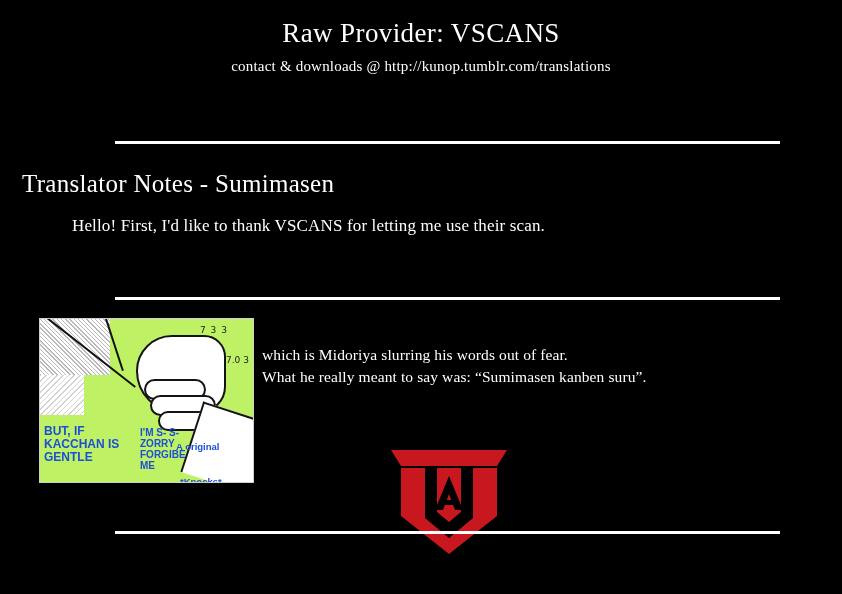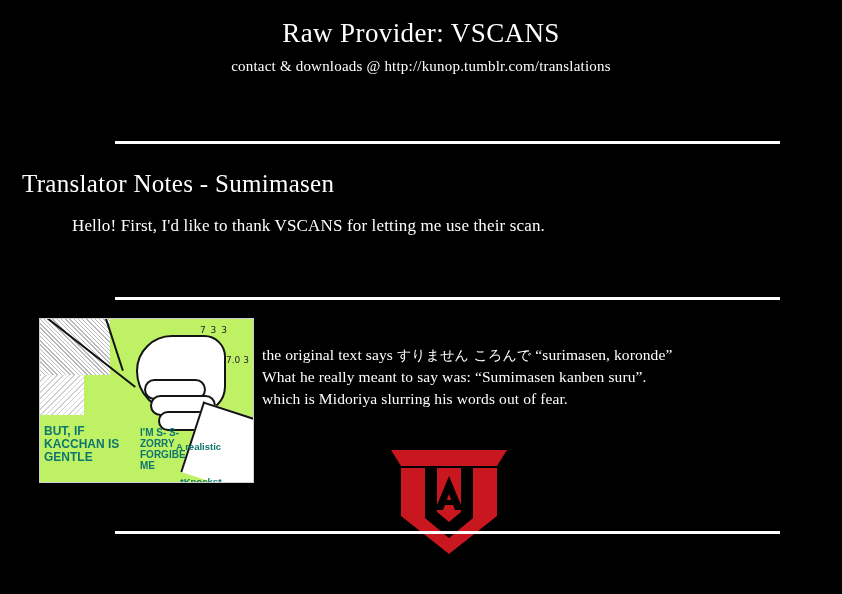--- a/index.html
+++ b/index.html
@@ -172,21 +172,21 @@
     font-family: "DejaVu Sans", sans-serif;
     font-size: 9px;
     color: #222;
     line-height: 11px;
     margin-top: 6px;
   }
   
   .pnl-txt {
     position: absolute;
     font-family: "Liberation Sans", sans-serif;
-    color: #0f766e;
+    color: #1d4ed8;
     font-weight: bold;
     line-height: 13px;
   }
   .pnl-txt-a { left: 4px;  top: 106px; font-size: 12px; width: 78px; }
   .pnl-txt-b { left: 100px; top: 108px; font-size: 10px; width: 52px; line-height: 11px; }
   .pnl-txt-c { left: 136px; top: 122px; font-size: 9.5px; width: 74px; line-height: 11px; }
   .pnl-txt-d { left: 140px; top: 156px; font-size: 9.5px; width: 70px; }
 
   
   .pagenote {
@@ -241,30 +241,27 @@
       <div class="finger f2"></div>
       <div class="finger f3"></div>
       <div class="arm"></div>
       <div class="numtone">7 3
 3</div>
       <div class="numtone2">7.0
 3</div>
     </div>
     <div class="pnl-txt pnl-txt-a">BUT, IF KACCHAN IS GENTLE</div>
     <div class="pnl-txt pnl-txt-b">I'M S- S-ZORRY FORGIBE ME</div>
-    <div class="pnl-txt pnl-txt-c">A realistic</div>
+    <div class="pnl-txt pnl-txt-c">A original</div>
     <div class="pnl-txt pnl-txt-d">*Knocks*</div>
   </div>
 
   <div class="pagenote">
-    <div>
-      <span>the original text says </span><span class="jp">すりません ころんで</span><span> “surimasen, koronde”</span>
-    </div>
+    <div>which is Midoriya slurring his words out of fear.</div>
     <div>What he really meant to say was:  “Sumimasen kanben suru”.</div>
-    <div>which is Midoriya slurring his words out of fear.</div>
   </div>
 
   <div class="logo">
     <svg width="128" height="104" viewBox="0 0 128 104" aria-hidden="true">
       <g>
         <path d="M6 0 H122 L112 16 H16 Z" fill="#c8171e"></path>
         <path d="M16 18 H112 V66 L64 104 L16 66 Z" fill="#c8171e"></path>
         <path d="M40 18 H52 V62 L64 72 L76 62 V18 H88 V68 L64 88 L40 68 Z" fill="#000000"></path>
         <path d="M64 26 L78 60 H70 L64 44 L58 60 H50 Z" fill="#000000"></path>
         <rect x="56" y="50" width="16" height="5" fill="#000000"></rect>

